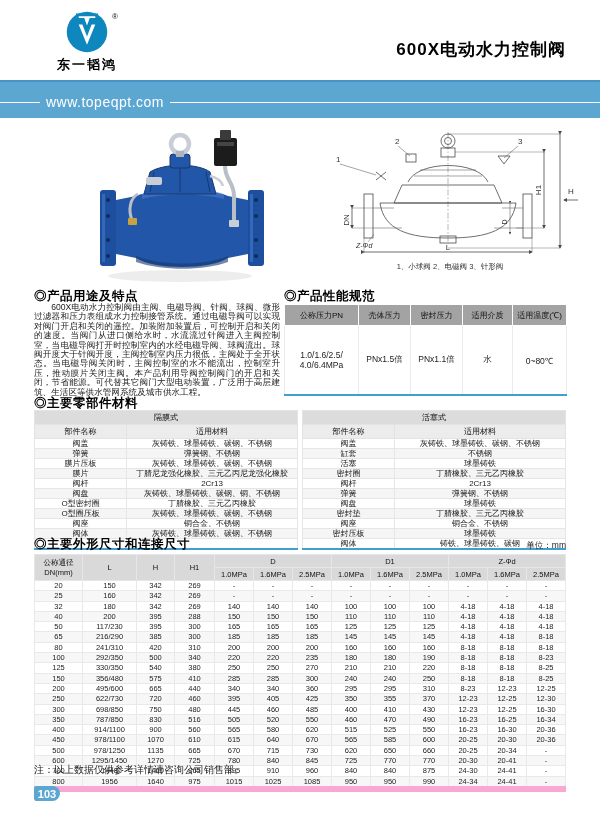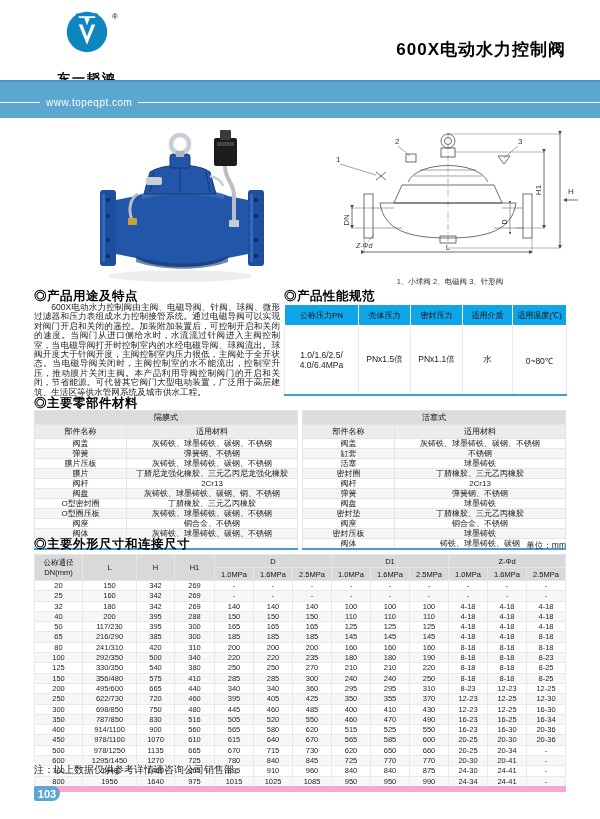--- a/index.html
+++ b/index.html
@@ -3,52 +3,52 @@
 <meta charset="utf-8">
 <style>
   html,body{margin:0;padding:0;background:#fff;}
   .page{position:relative;width:600px;height:819px;background:#fff;overflow:hidden;
         font-family:"Liberation Sans",sans-serif;color:#111;}
 
   
   .logo-wrap{position:absolute;left:52px;top:8px;width:70px;text-align:center;}
   .logo-circle{width:46px;height:46px;margin:0 auto;}
   .reg-mark{position:absolute;left:60px;top:4px;font-size:8px;color:#111;}
-  .brand{margin-top:16px;font-size:13px;font-weight:bold;letter-spacing:2px;color:#000;}
+  .brand{margin-top:2px;font-size:13px;font-weight:bold;letter-spacing:2px;color:#000;}
   .doc-title{position:absolute;right:34px;top:38px;font-size:17px;font-weight:bold;
              letter-spacing:1px;color:#000;}
 
   
   .band{position:absolute;left:0;top:80px;width:600px;height:38px;background:#5CA6D2;
         border-top:2px solid #4694C4;box-sizing:border-box;display:flex;align-items:center;}
   .band-line{height:1px;background:#fff;}
   .band-line.l{width:40px;margin-top:4px;}
   .band-line.r{flex:1;margin-top:4px;}
-  .site{color:#fff;font-size:10px;padding:4px 6px 0 6px;letter-spacing:.5px;}
+  .site{color:#fff;font-size:14px;padding:4px 6px 0 6px;letter-spacing:.5px;}
 
   
   .photo{position:absolute;left:92px;top:124px;width:180px;height:164px;}
   .diagram{position:absolute;left:322px;top:130px;width:256px;height:128px;}
-  .diagram-caption{position:absolute;left:322px;top:277px;width:256px;text-align:center;
+  .diagram-caption{position:absolute;left:322px;top:262px;width:256px;text-align:center;
                    font-size:7.5px;color:#333;}
 
   
   .sec-h{font-size:12.5px;font-weight:bold;color:#000;letter-spacing:.5px;}
 
   
   .feat-h{position:absolute;left:34px;top:288px;}
   .feat-text{position:absolute;left:34px;top:303px;width:246px;font-size:8.6px;
              line-height:9.4px;text-align:justify;text-indent:2em;color:#222;}
 
   
   .perf-h{position:absolute;left:284px;top:288px;}
   table{border-collapse:collapse;}
   .perf-table{position:absolute;left:284px;top:304px;width:282px;table-layout:fixed;
               border-bottom:2px solid #3FA0D0;}
-  .perf-table th{background:#0ea5e9;font-weight:normal;font-size:8px;height:18px;
+  .perf-table th{background:#a3a3a3;font-weight:normal;font-size:8px;height:18px;
                  border:1px solid #fff;}
   .perf-table td{font-size:8.5px;height:66px;text-align:center;border:1px solid #EAEAEA;
                  color:#222;}
   .pre{white-space:pre-line;}
 
   
   .mat-h{position:absolute;left:34px;top:395px;}
   .mat-table{position:absolute;top:410px;width:264px;table-layout:fixed;
              border-bottom:2px solid #3FA0D0;font-size:8px;padding-left:14px;}
   .mat-table.left{left:34px;}

